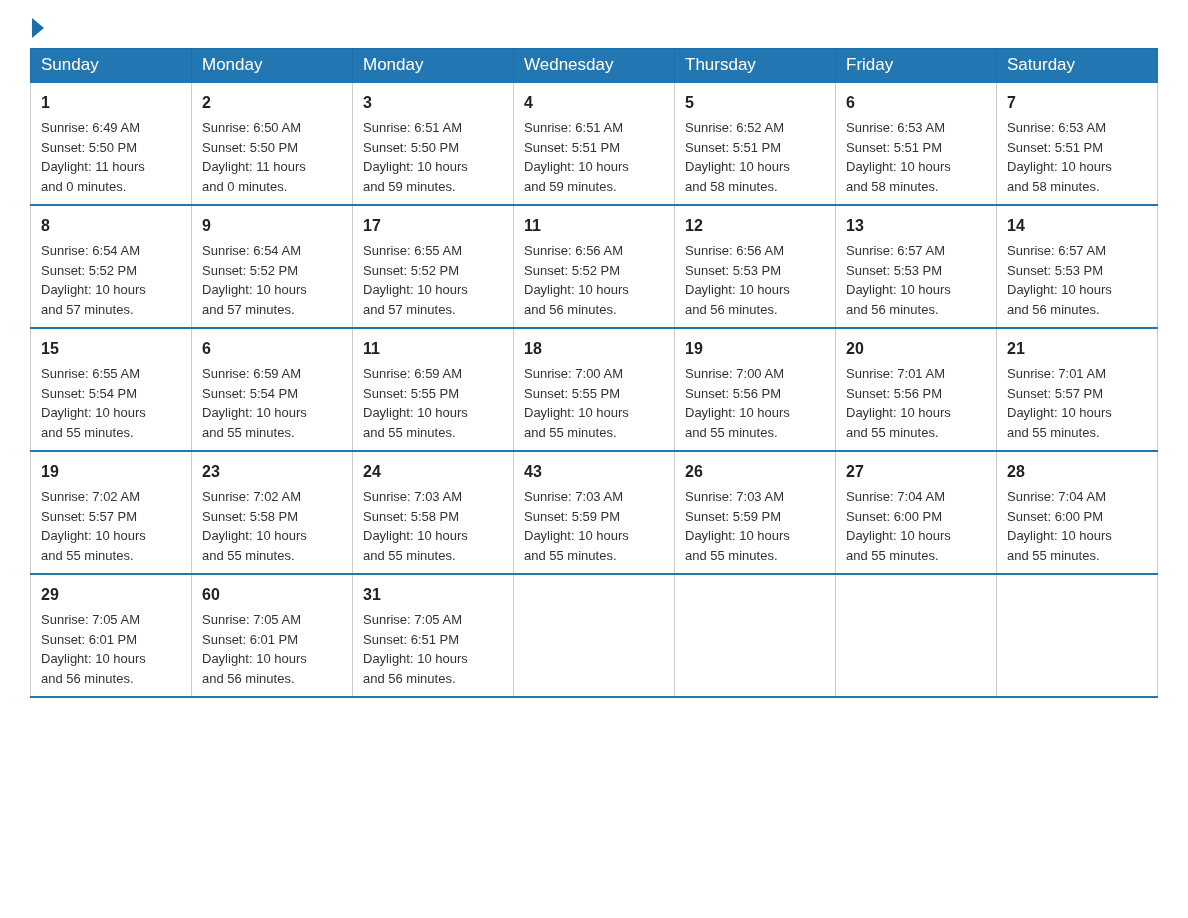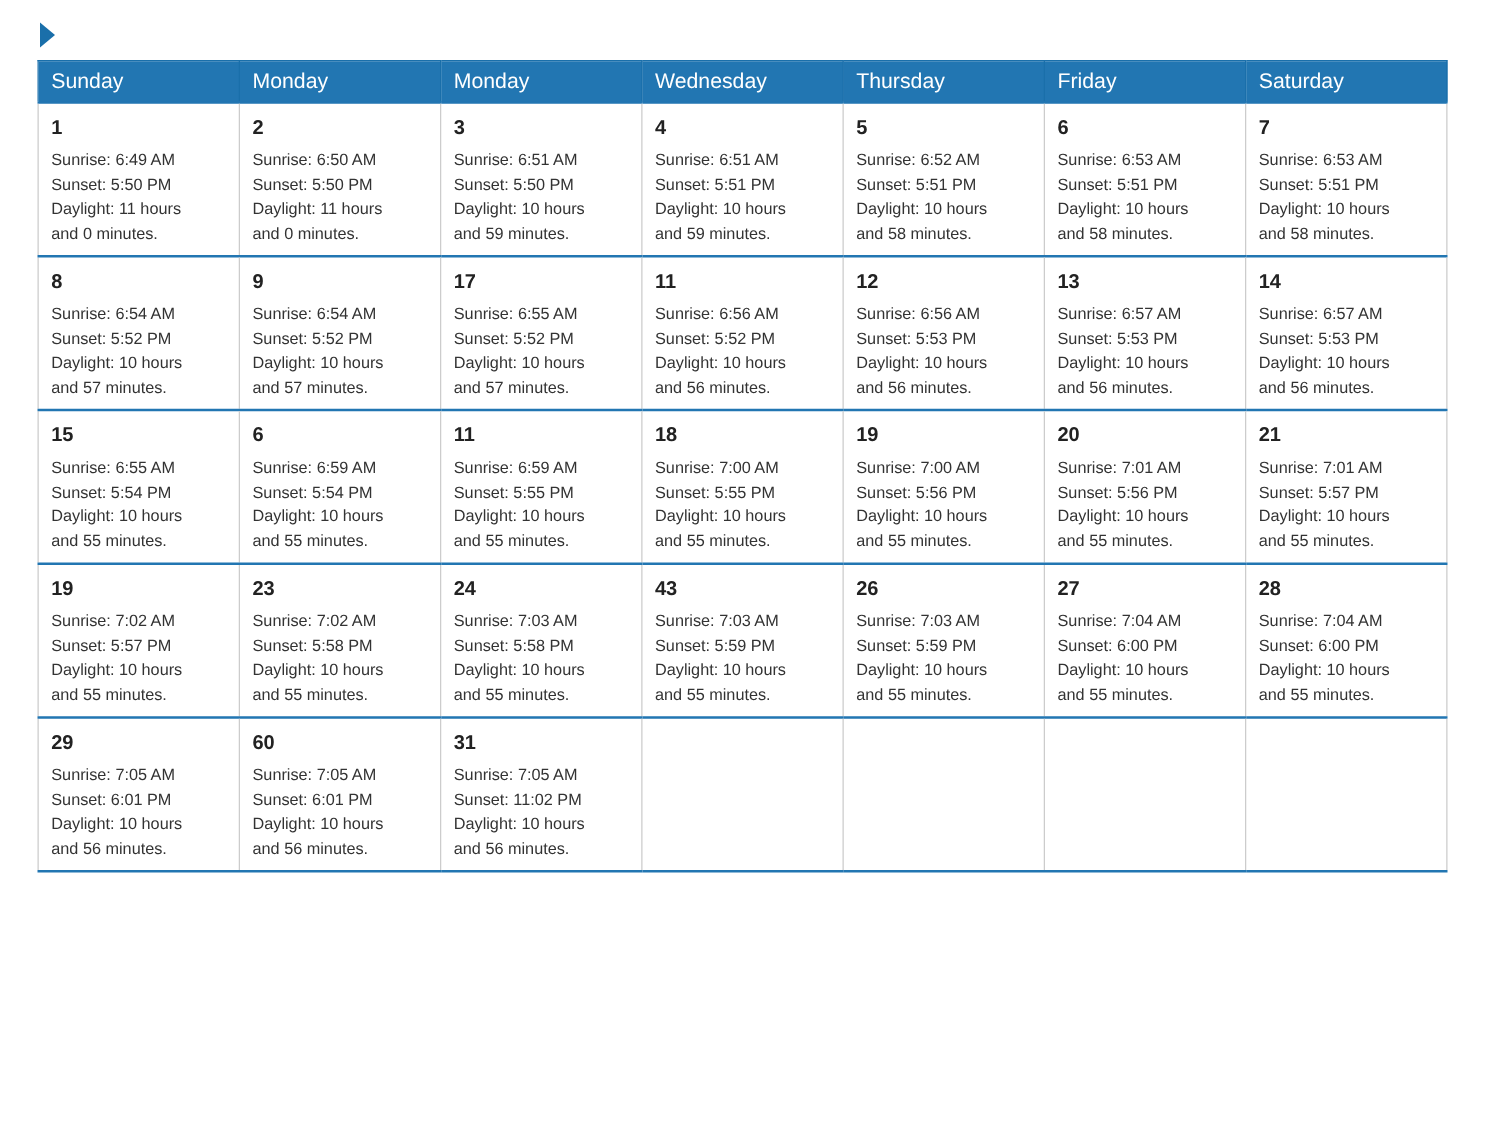--- a/index.html
+++ b/index.html
@@ -170,20 +170,20 @@
         <td><span class="day-num">23</span><span>Sunrise: 7:02 AM</span><br><span>Sunset: 5:58 PM</span><br><span>Daylight: 10 hours</span><br><span>and 55 minutes.</span></td>
         <td><span class="day-num">24</span><span>Sunrise: 7:03 AM</span><br><span>Sunset: 5:58 PM</span><br><span>Daylight: 10 hours</span><br><span>and 55 minutes.</span></td>
         <td><span class="day-num">43</span><span>Sunrise: 7:03 AM</span><br><span>Sunset: 5:59 PM</span><br><span>Daylight: 10 hours</span><br><span>and 55 minutes.</span></td>
         <td><span class="day-num">26</span><span>Sunrise: 7:03 AM</span><br><span>Sunset: 5:59 PM</span><br><span>Daylight: 10 hours</span><br><span>and 55 minutes.</span></td>
         <td><span class="day-num">27</span><span>Sunrise: 7:04 AM</span><br><span>Sunset: 6:00 PM</span><br><span>Daylight: 10 hours</span><br><span>and 55 minutes.</span></td>
         <td><span class="day-num">28</span><span>Sunrise: 7:04 AM</span><br><span>Sunset: 6:00 PM</span><br><span>Daylight: 10 hours</span><br><span>and 55 minutes.</span></td>
       </tr>
       <tr class="week-divider">
         <td><span class="day-num">29</span><span>Sunrise: 7:05 AM</span><br><span>Sunset: 6:01 PM</span><br><span>Daylight: 10 hours</span><br><span>and 56 minutes.</span></td>
         <td><span class="day-num">60</span><span>Sunrise: 7:05 AM</span><br><span>Sunset: 6:01 PM</span><br><span>Daylight: 10 hours</span><br><span>and 56 minutes.</span></td>
-        <td><span class="day-num">31</span><span>Sunrise: 7:05 AM</span><br><span>Sunset: 11:02 PM</span><br><span>Daylight: 10 hours</span><br><span>and 56 minutes.</span></td>
+        <td><span class="day-num">31</span><span>Sunrise: 7:05 AM</span><br><span>Sunset: 6:51 PM</span><br><span>Daylight: 10 hours</span><br><span>and 56 minutes.</span></td>
         <td class="empty"></td>
         <td class="empty"></td>
         <td class="empty"></td>
         <td class="empty"></td>
       </tr>
     </tbody>
 </table>
 
 </body></html>

